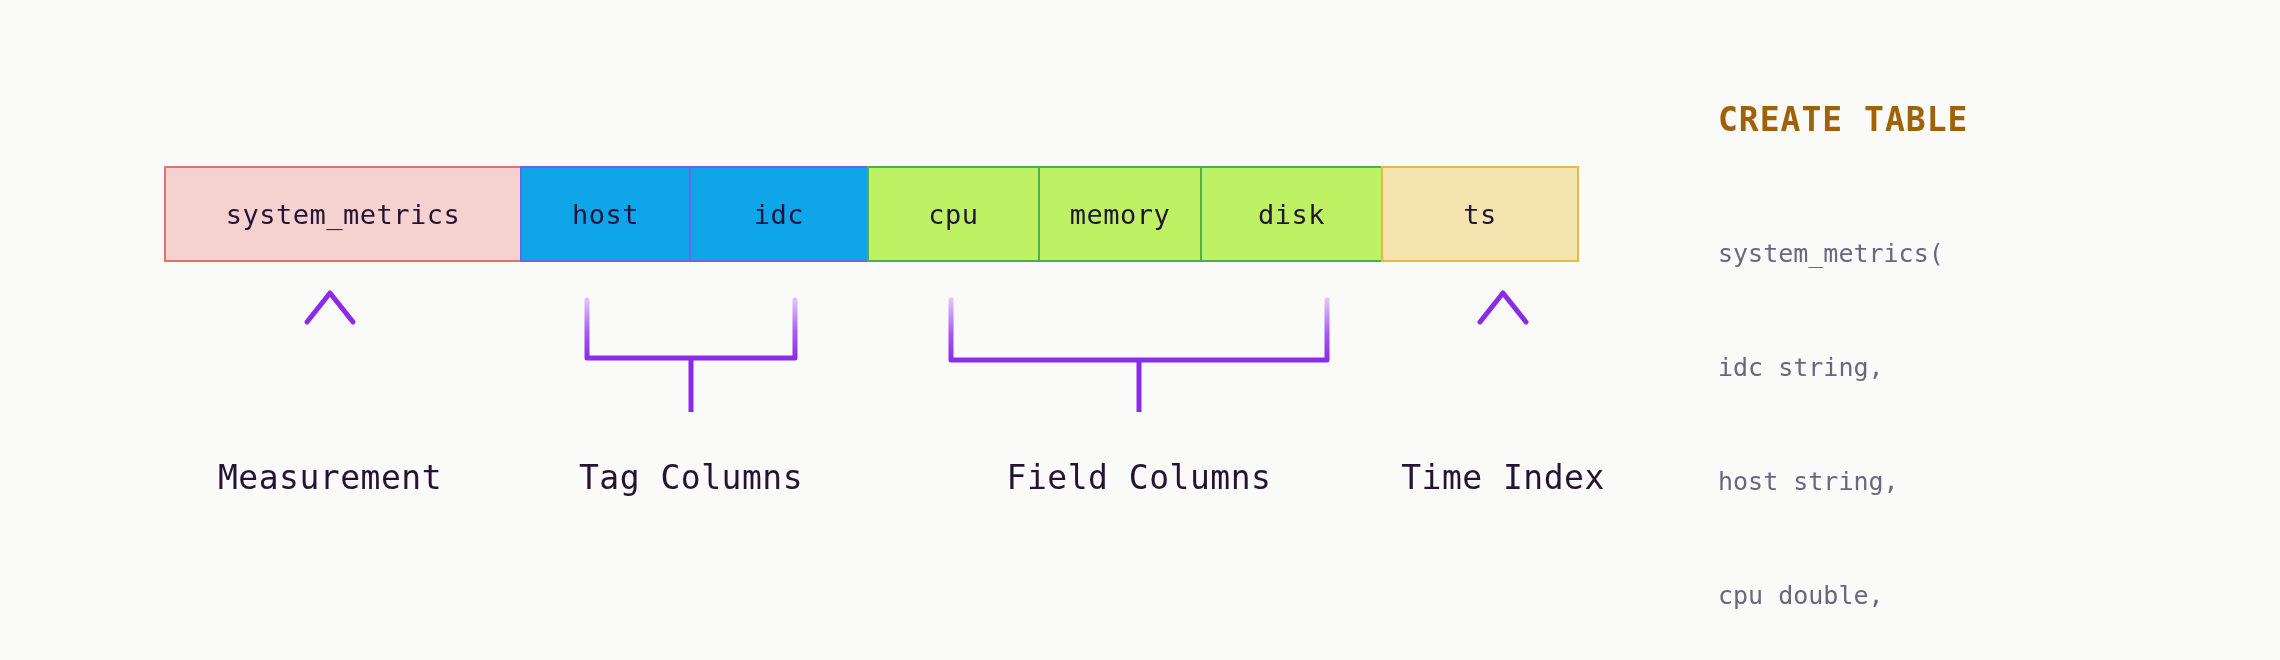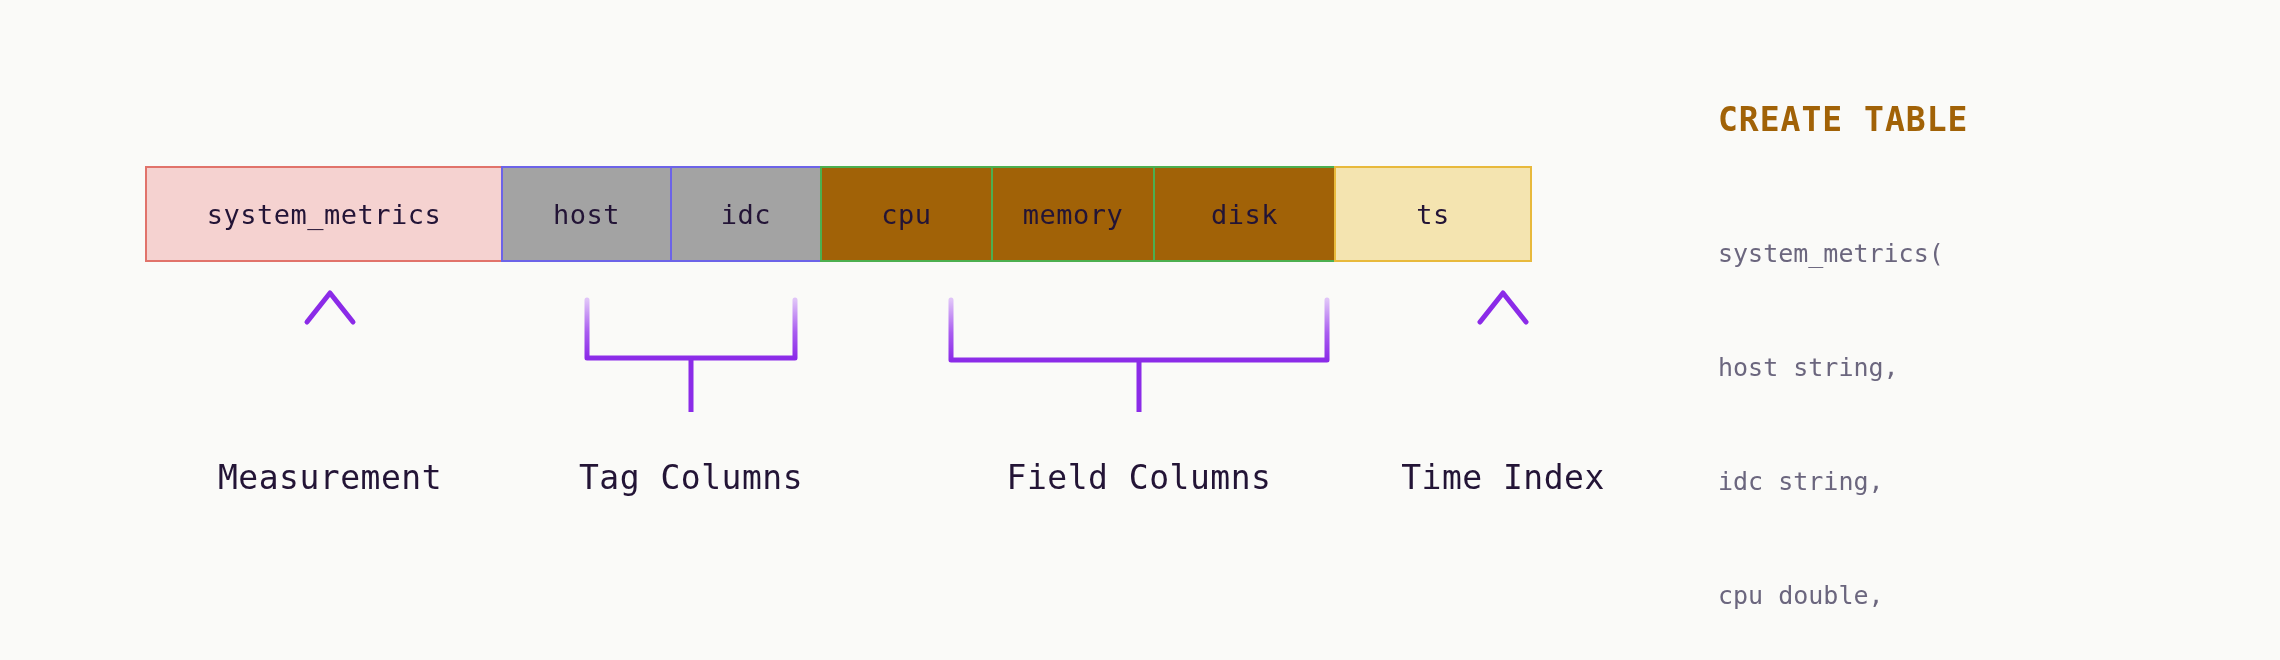--- a/index.html
+++ b/index.html
@@ -13,21 +13,21 @@
     width: 2280px;
     height: 660px;
     background: #FAFAF8;
     overflow: hidden;
     font-family: "DejaVu Sans Mono", "Liberation Mono", monospace;
   }
 
   
   #schema-strip {
     position: absolute;
-    left: 145px;
+    left: 164px;
     top: 166px;
     height: 96px;
     display: flex;
     align-items: stretch;
   }
   .cell {
     box-sizing: border-box;
     display: flex;
     align-items: center;
     justify-content: center;
@@ -35,23 +35,23 @@
     font-size: 27px;
     letter-spacing: 0.5px;
     color: #231436;
     border-style: solid;
     border-width: 2.5px;
     margin-left: -2.5px;
   }
   .cell:first-child { margin-left: 0; }
 
   .cell.measurement { width: 358px; background: #F5D2D0; border-color: #E1736B; }
-  .cell.tag         { width: 172px; background: #a3a3a3; border-color: #6C63E8; }
-  .cell.tag.wide    { width: 152px; text-align: right; }
-  .cell.field       { width: 174px; background: #a16207; border-color: #4CAF50; }
+  .cell.tag         { width: 172px; background: #0ea5e9; border-color: #6C63E8; }
+  .cell.tag.wide    { width: 180px; text-align: right; }
+  .cell.field       { width: 174px; background: #bef264; border-color: #4CAF50; }
   .cell.field.w2    { width: 164px; }
   .cell.field.w3    { width: 184px; }
   .cell.timeindex   { width: 198px; background: #F4E4B0; border-color: #E8B93C; }
 
   
   #annotations {
     position: absolute;
     left: 0; top: 0;
     width: 2280px; height: 660px;
     pointer-events: none;
@@ -164,22 +164,22 @@
 
   <div class="ann-label" style="left:330px;  top:458px;">Measurement</div>
   <div class="ann-label" style="left:691px;  top:458px;">Tag Columns</div>
   <div class="ann-label" style="left:1139px; top:458px;">Field Columns</div>
   <div class="ann-label" style="left:1503px; top:458px;">Time Index</div>
 
   <div id="code-panel">
     <div id="code-title">CREATE TABLE</div>
     <div id="code-body">
       <div class="code-line"><span>system_metrics(</span><span class="code-strong"></span></div>
+      <div class="code-line"><span>idc string,</span><span class="code-strong"></span></div>
       <div class="code-line"><span>host string,</span><span class="code-strong"></span></div>
-      <div class="code-line"><span>idc string,</span><span class="code-strong"></span></div>
       <div class="code-line"><span>cpu double,</span><span class="code-strong"></span></div>
       
       
       
       
     </div>
   </div>
 
 </div>
 

